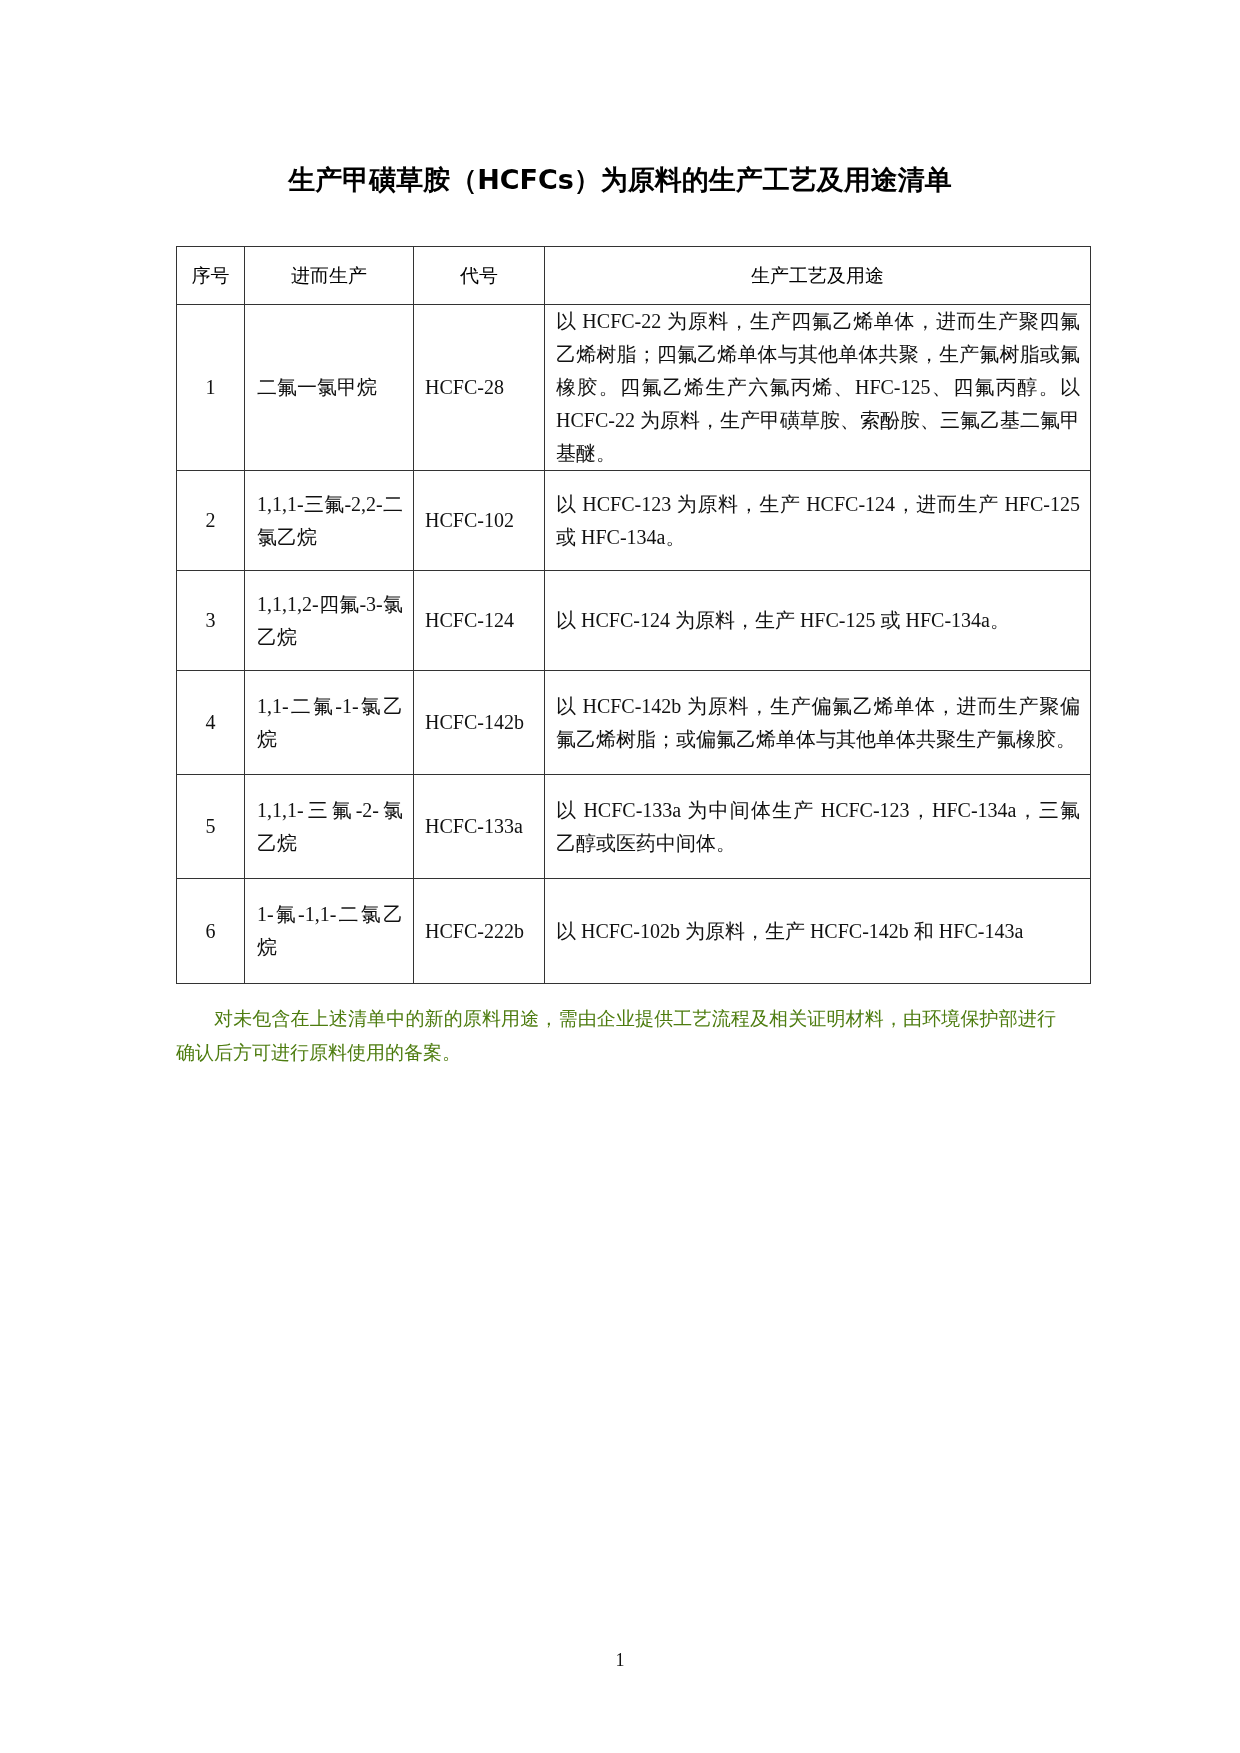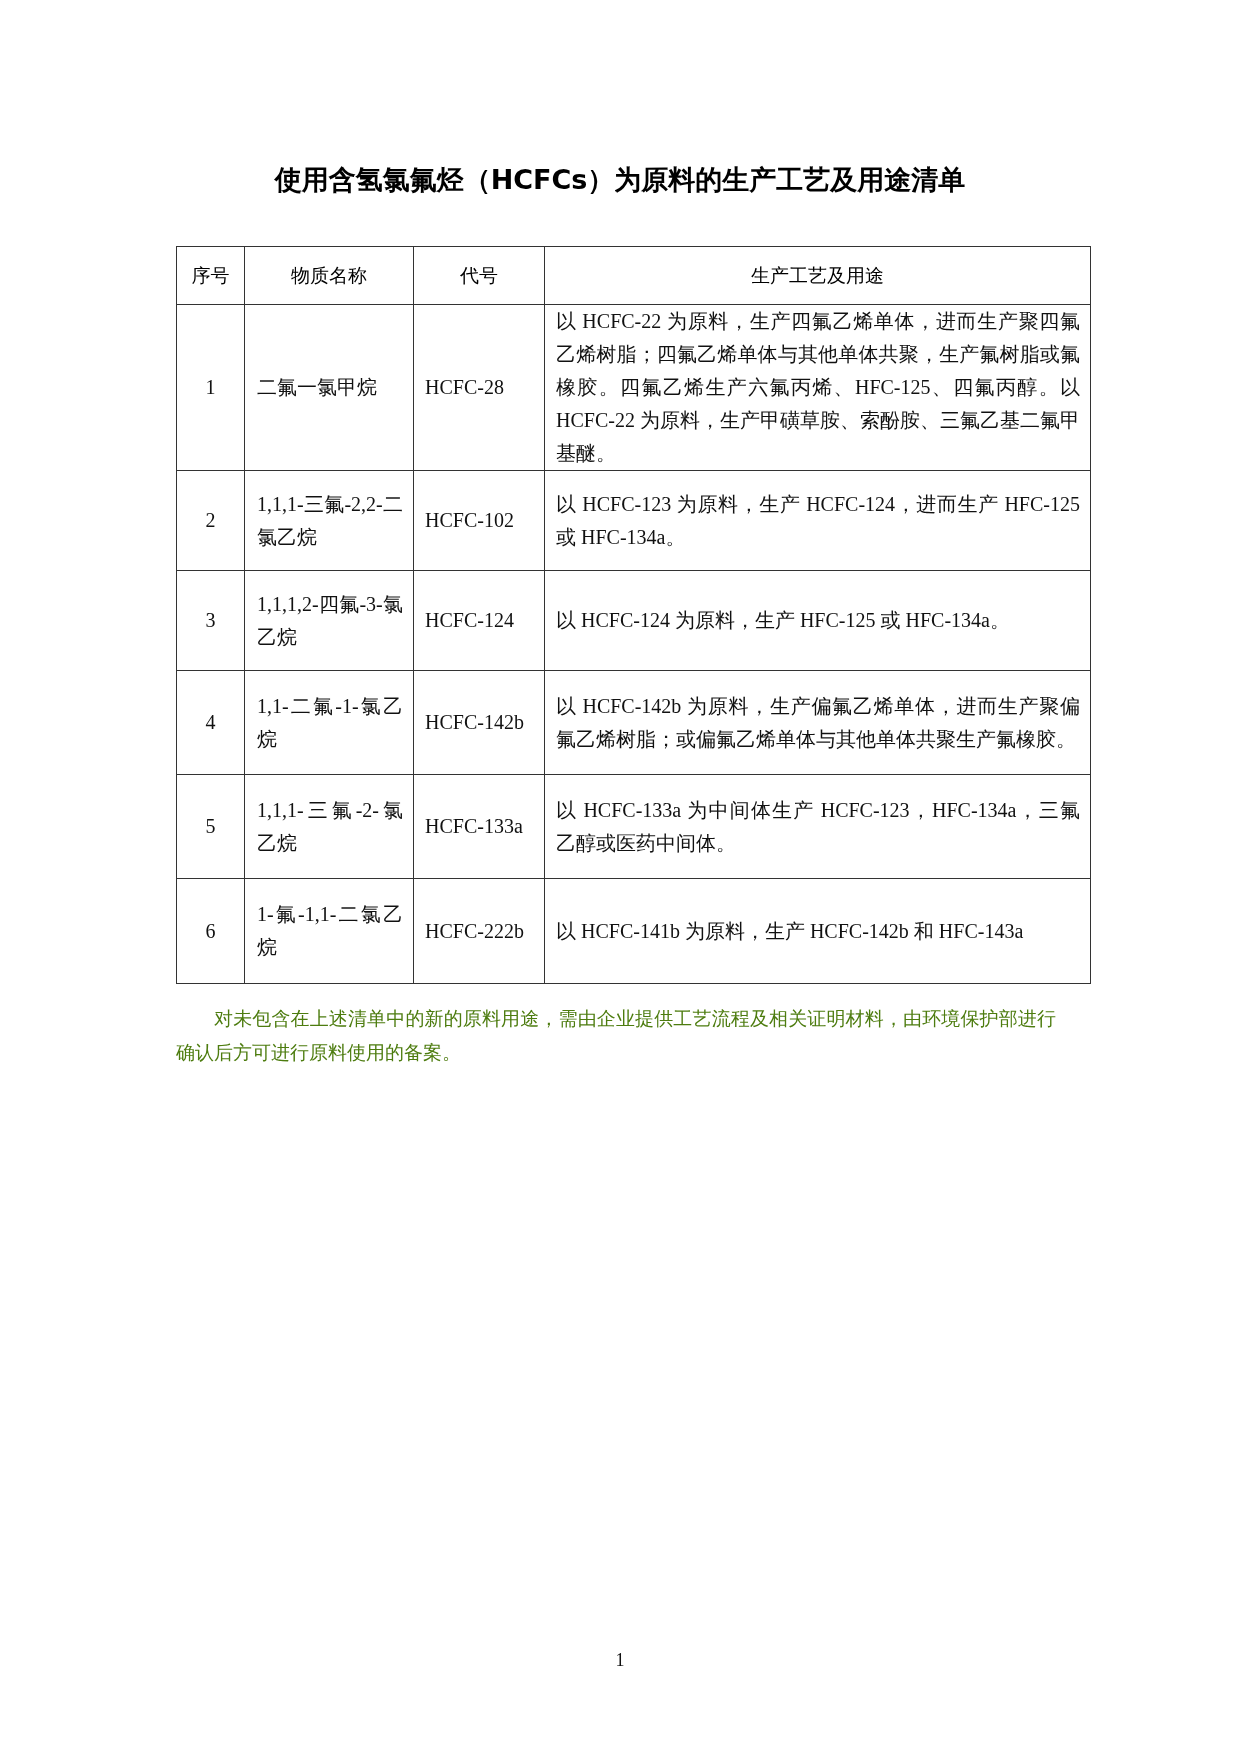--- a/index.html
+++ b/index.html
@@ -102,34 +102,34 @@
       left: 0;
       width: 1240px;
       text-align: center;
       font-size: 18px;
       color: #111;
     }
   </style>
 </head>
 <body>
 
-<div class="page-title">使用含氢氯氟烃（HCFCs）为原料的生产工艺及用途清单</div>
+<div class="page-title">生产甲磺草胺（HCFCs）为原料的生产工艺及用途清单</div>
 
 <div class="table-wrap">
   <table class="hcfc-table">
     <colgroup>
       <col class="c-no">
       <col class="c-name">
       <col class="c-code">
       <col class="c-use">
     </colgroup>
     <thead>
       <tr>
         <th>序号</th>
-        <th>物质名称</th>
+        <th>进而生产</th>
         <th>代号</th>
         <th>生产工艺及用途</th>
       </tr>
     </thead>
     <tbody>
       <tr class="r1">
         <td class="cell-no">1</td>
         <td class="cell-name">二氟一氯甲烷</td>
         <td class="cell-code">HCFC-28</td>
         <td class="cell-use">以 HCFC-22 为原料，生产四氟乙烯单体，进而生产聚四氟乙烯树脂；四氟乙烯单体与其他单体共聚，生产氟树脂或氟橡胶。四氟乙烯生产六氟丙烯、HFC-125、四氟丙醇。以 HCFC-22 为原料，生产甲磺草胺、索酚胺、三氟乙基二氟甲基醚。</td>
@@ -155,21 +155,21 @@
       <tr class="r5">
         <td class="cell-no">5</td>
         <td class="cell-name">1,1,1-三氟-2-氯乙烷</td>
         <td class="cell-code">HCFC-133a</td>
         <td class="cell-use">以 HCFC-133a 为中间体生产 HCFC-123，HFC-134a，三氟乙醇或医药中间体。</td>
       </tr>
       <tr class="r6">
         <td class="cell-no">6</td>
         <td class="cell-name">1-氟-1,1-二氯乙烷</td>
         <td class="cell-code">HCFC-222b</td>
-        <td class="cell-use">以 HCFC-141b 为原料，生产 HCFC-142b 和 HFC-143a</td>
+        <td class="cell-use">以 HCFC-102b 为原料，生产 HCFC-142b 和 HFC-143a</td>
       </tr>
     </tbody>
   </table>
 </div>
 
 <p class="note">对未包含在上述清单中的新的原料用途，需由企业提供工艺流程及相关证明材料，由环境保护部进行确认后方可进行原料使用的备案。</p>
 
 <div class="page-number">1</div>
 
 </body></html>

